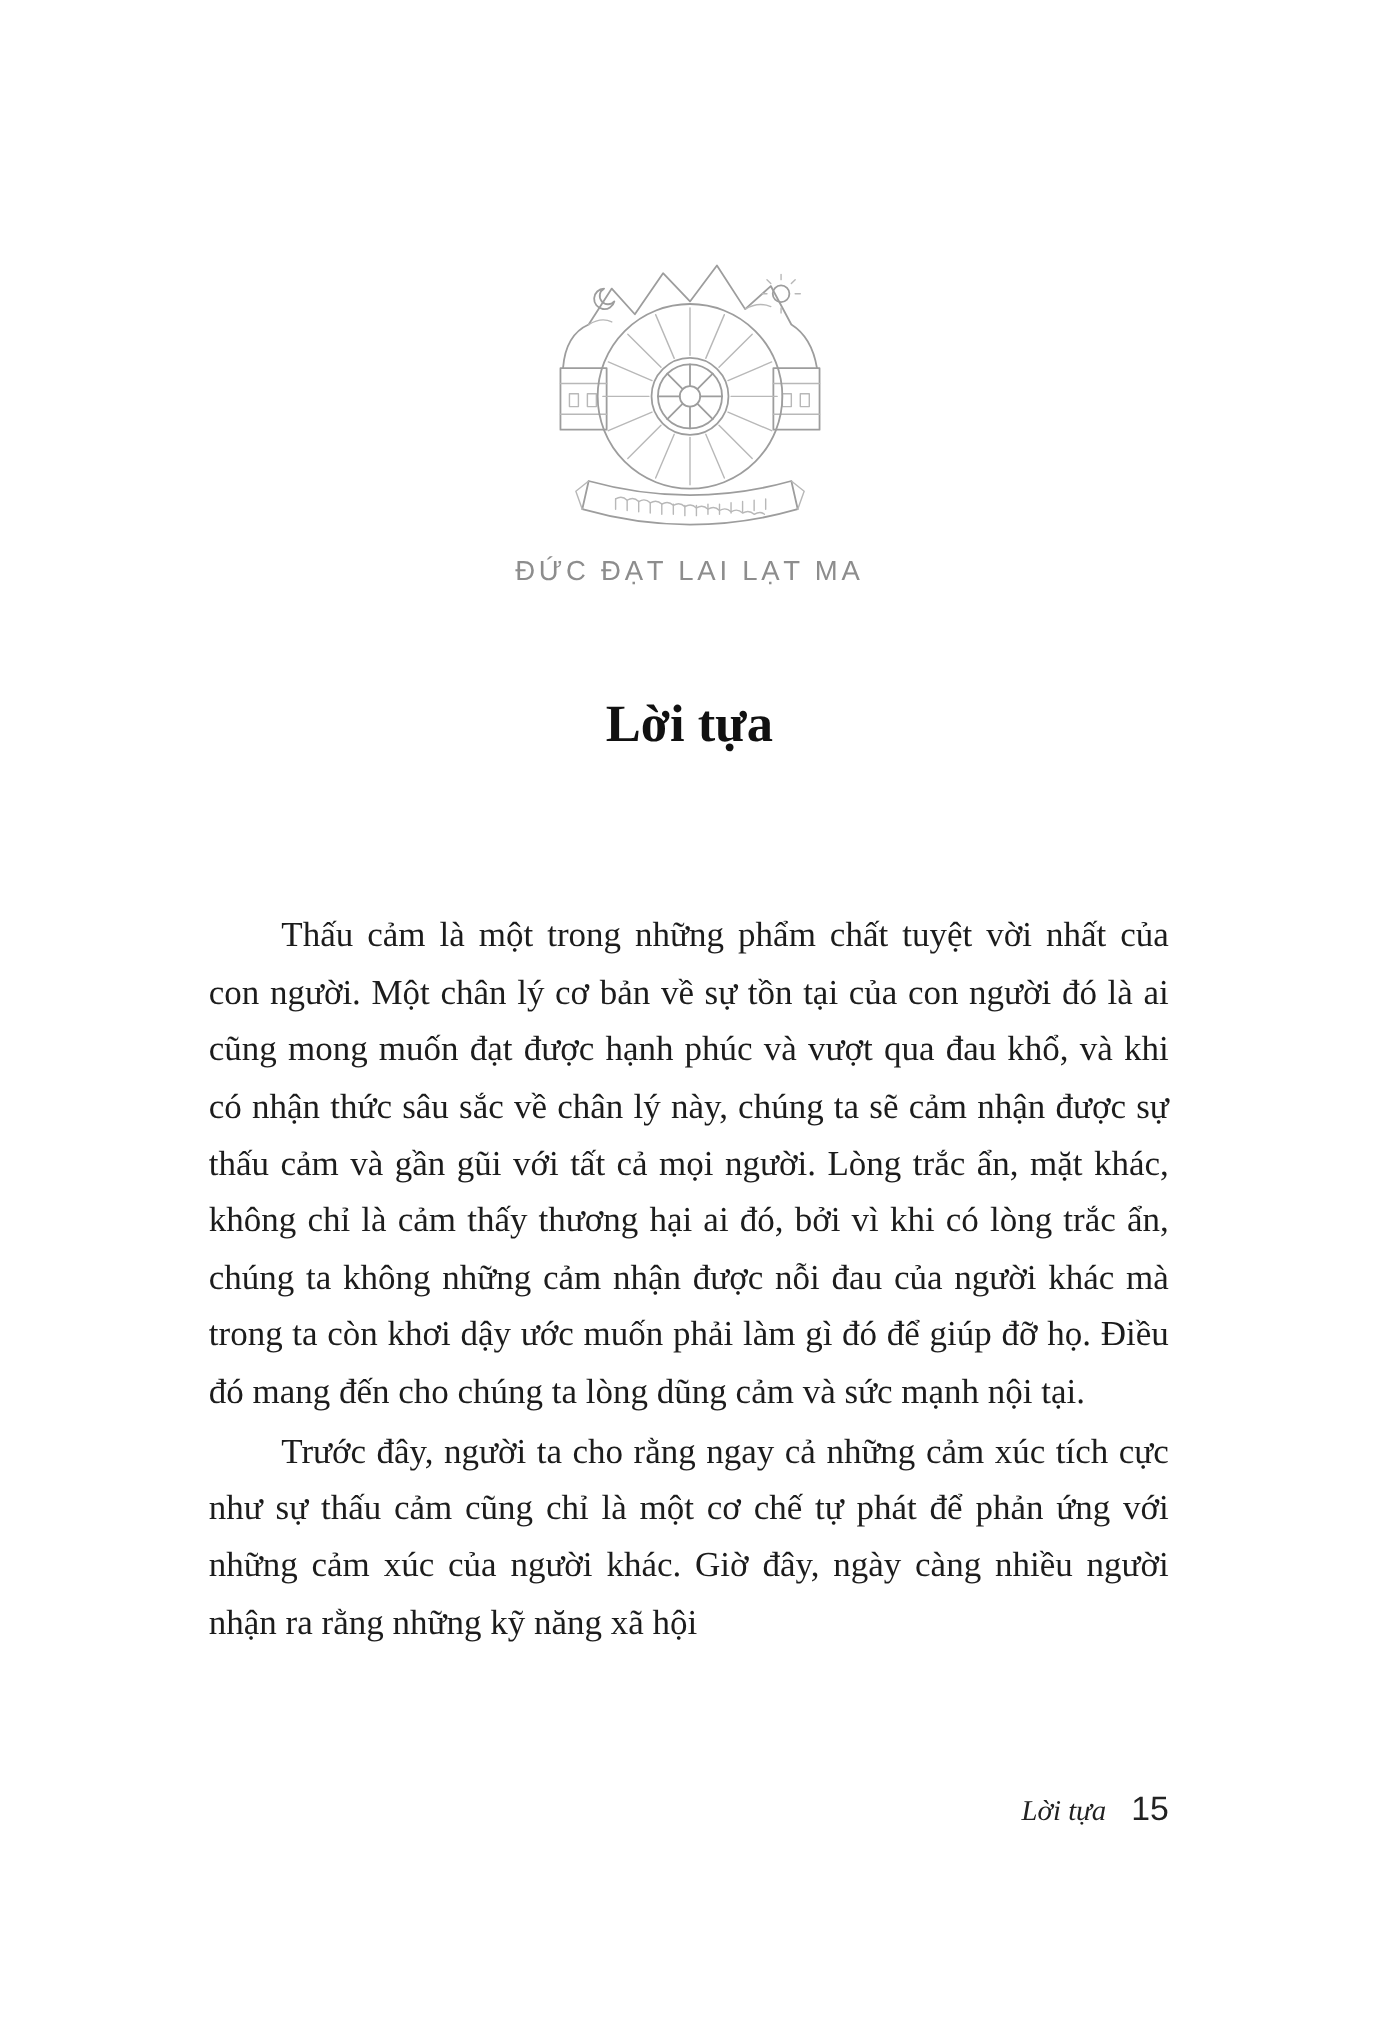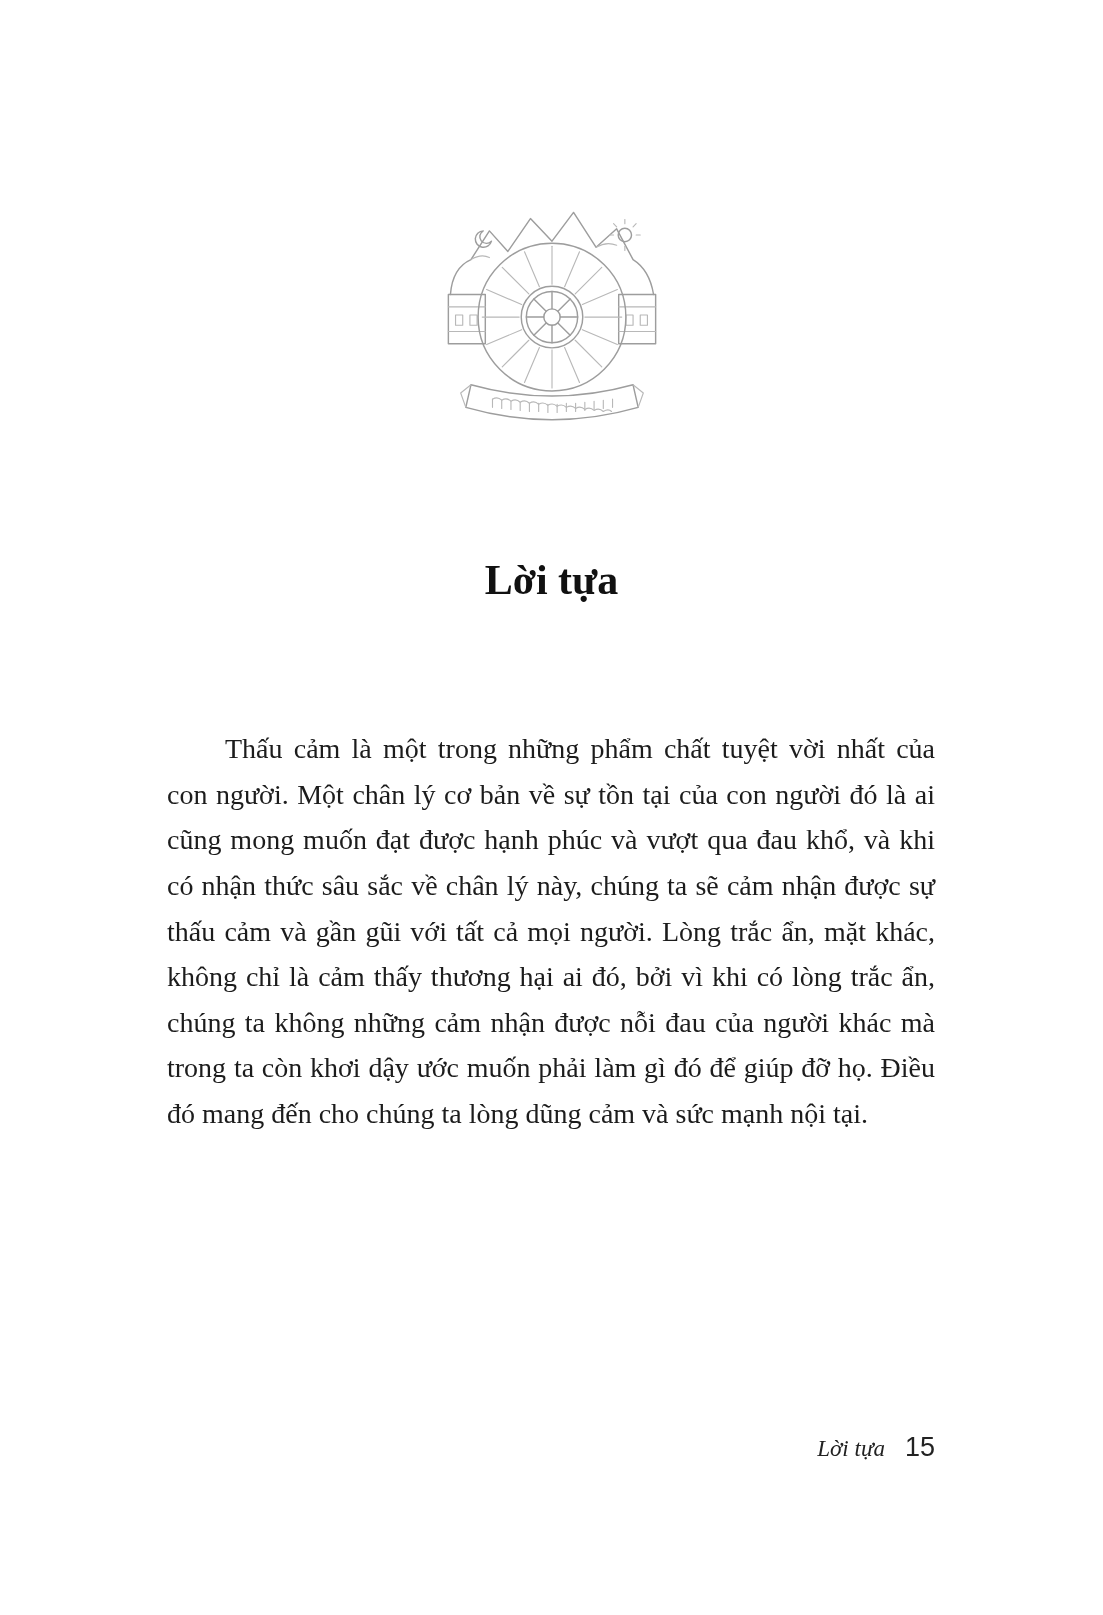--- a/index.html
+++ b/index.html
@@ -148,25 +148,27 @@
       <line x1="118.7" y1="112.3" x2="130.7" y2="100.3"></line>
 
       <path d="M34,184 Q113,206 192,184 L197,206 Q113,230 29,206 Z"></path>
       <path class="light" d="M34,184 L24,192 L29,206 M192,184 L202,192 L197,206"></path>
 
       <path class="light" d="M55,198 l0,8 M64,199 l0,8 M73,200 l0,8 M82,201 l0,8 M91,202 l0,8 M100,202 l0,8 M109,203 l0,8 M118,203 l0,8 M127,202 l0,8 M136,202 l0,8 M145,201 l0,8 M154,200 l0,8 M163,199 l0,8 M172,198 l0,8"></path>
       <path class="light" d="M55,198 q5,-3 9,1 q5,-3 9,1 q5,-3 9,1 q5,-3 9,1 q5,-3 9,1 q5,-3 9,1 q5,-3 9,1 q5,-3 9,1 q5,-3 9,1 q5,-3 9,1 q5,-3 9,1 q5,-3 9,1 q5,-3 8,0"></path>
     </svg>
   </div>
 
+  <div class="seal-caption">ĐỨC ĐẠT LAI LẠT MA</div>
 
   <h1 class="page-title">Lời tựa</h1>
 
   <div class="body-text">
     <p>Thấu cảm là một trong những phẩm chất tuyệt vời nhất của con người. Một chân lý cơ bản về sự tồn tại của con người đó là ai cũng mong muốn đạt được hạnh phúc và vượt qua đau khổ, và khi có nhận thức sâu sắc về chân lý này, chúng ta sẽ cảm nhận được sự thấu cảm và gần gũi với tất cả mọi người. Lòng trắc ẩn, mặt khác, không chỉ là cảm thấy thương hại ai đó, bởi vì khi có lòng trắc ẩn, chúng ta không những cảm nhận được nỗi đau của người khác mà trong ta còn khơi dậy ước muốn phải làm gì đó để giúp đỡ họ. Điều đó mang đến cho chúng ta lòng dũng cảm và sức mạnh nội tại.</p>
+    <p>Trước đây, người ta cho rằng ngay cả những cảm xúc tích cực như sự thấu cảm cũng chỉ là một cơ chế tự phát để phản ứng với những cảm xúc của người khác. Giờ đây, ngày càng nhiều người nhận ra rằng những kỹ năng xã hội</p>
   </div>
 
   <div class="footer">
     <span class="section">Lời tựa</span>
     <span class="pagenum">15</span>
   </div>
 
 </div>
 
 </body></html>

